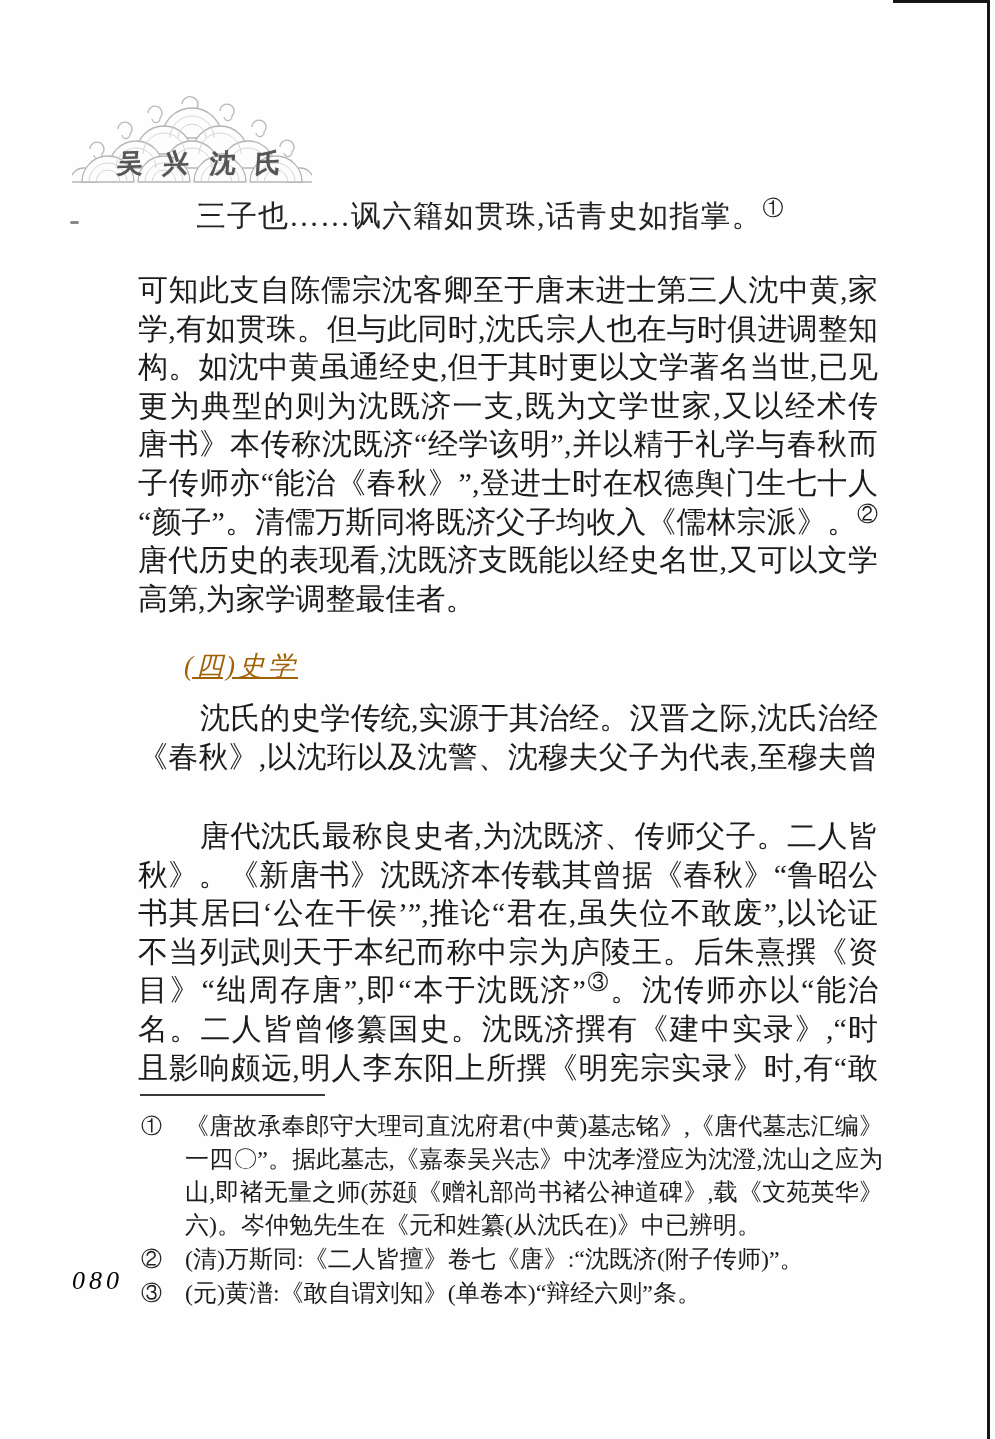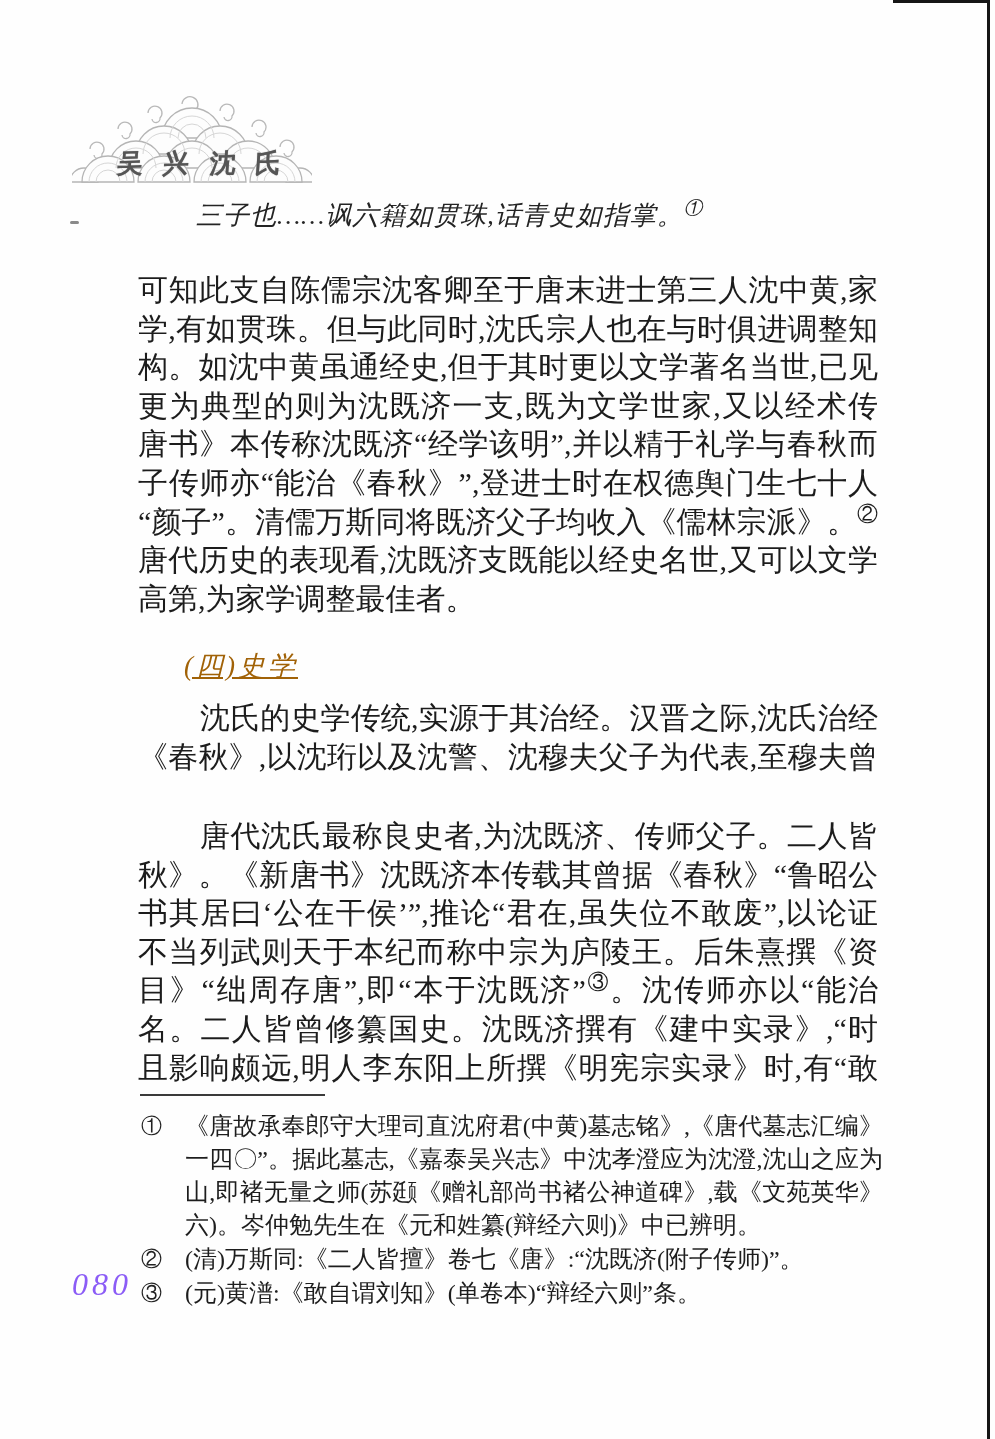--- a/index.html
+++ b/index.html
@@ -16,21 +16,21 @@
   .ornament svg{display:block;}
   .ornament-char{
     position:absolute;top:60px;font-size:26px;font-weight:700;
     color:#555;transform:skewX(-6deg) rotate(-2deg);
     text-shadow:0 0 1px #888;
   }
 
   
   .quote{
     position:absolute;left:196px;top:197px;width:560px;
-    font-size:26px;line-height:37px;font-style:italic;color:#242424;
+    font-size:30px;line-height:37px;color:#242424;
     letter-spacing:1px;white-space:nowrap;
   }
 
   
   .para{position:absolute;left:138px;width:740px;}
   .p1{top:271px;}
   .p2{top:699px;}
   .p3{top:817px;}
   .line{
     height:38.6px;line-height:38.6px;font-size:30px;color:#1c1c1c;
@@ -56,22 +56,22 @@
   .fn-text{flex:1;}
   .fline{
     height:33px;line-height:33px;font-size:24px;color:#1d1d1d;
     text-align:justify;text-align-last:justify;text-justify:inter-character;
     overflow:hidden;
   }
   .fline.short{text-align-last:auto;}
 
   
   .page-number{
-    position:absolute;left:72px;top:1266px;font-size:32px;font-style:italic;
-    letter-spacing:4px;color:#8b5cf6;
+    position:absolute;left:72px;top:1266px;font-size:26px;font-style:italic;
+    letter-spacing:4px;color:#000000;
   }
 
   
   .scan-line-v{position:absolute;left:987px;top:0;width:3px;height:1439px;background:#161616;}
   .scan-line-h{position:absolute;left:893px;top:0;width:96px;height:3px;background:#161616;}
   .speck{position:absolute;left:70px;top:221px;width:9px;height:3px;background:#8a8a8a;border-radius:2px;}
 </style>
 </head>
 <body>
 
@@ -163,21 +163,21 @@
 
   <div class="fn-rule"></div>
 
   <div class="footnotes">
     <div class="fn">
       <span class="fn-marker">①</span>
       <div class="fn-text">
         <div class="fline">《唐故承奉郎守大理司直沈府君(中黄)墓志铭》,《唐代墓志汇编》“大中</div>
         <div class="fline">一四〇”。据此墓志,《嘉泰吴兴志》中沈孝澄应为沈澄,沈山之应为沈子</div>
         <div class="fline">山,即褚无量之师(苏颋《赠礼部尚书褚公神道碑》,载《文苑英华》卷八九</div>
-        <div class="fline short">六)。岑仲勉先生在《元和姓纂(辩经六则)》中已辨明。</div>
+        <div class="fline short">六)。岑仲勉先生在《元和姓纂(从沈氏在)》中已辨明。</div>
       </div>
     </div>
     <div class="fn">
       <span class="fn-marker">②</span>
       <div class="fn-text">
         <div class="fline short">(清)万斯同:《二人皆擅》卷七《唐》:“沈既济(附子传师)”。</div>
       </div>
     </div>
     <div class="fn">
       <span class="fn-marker">③</span>

